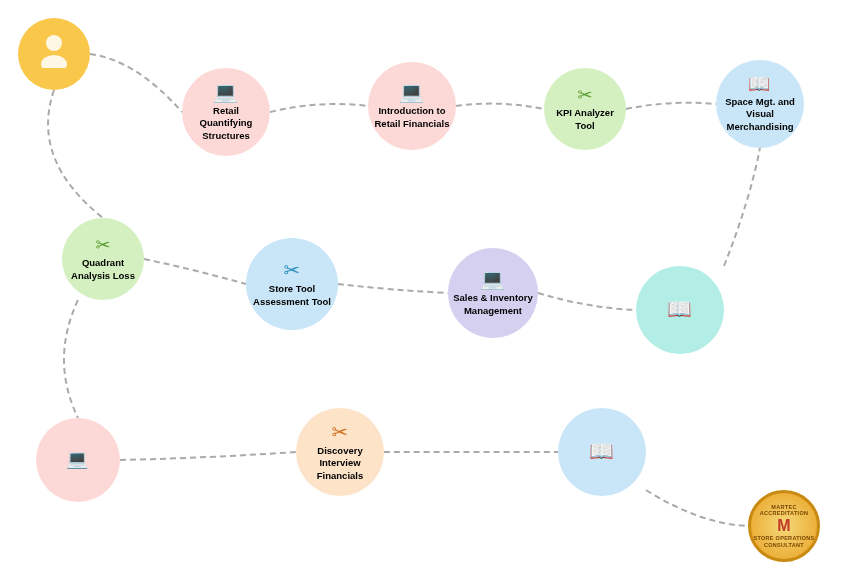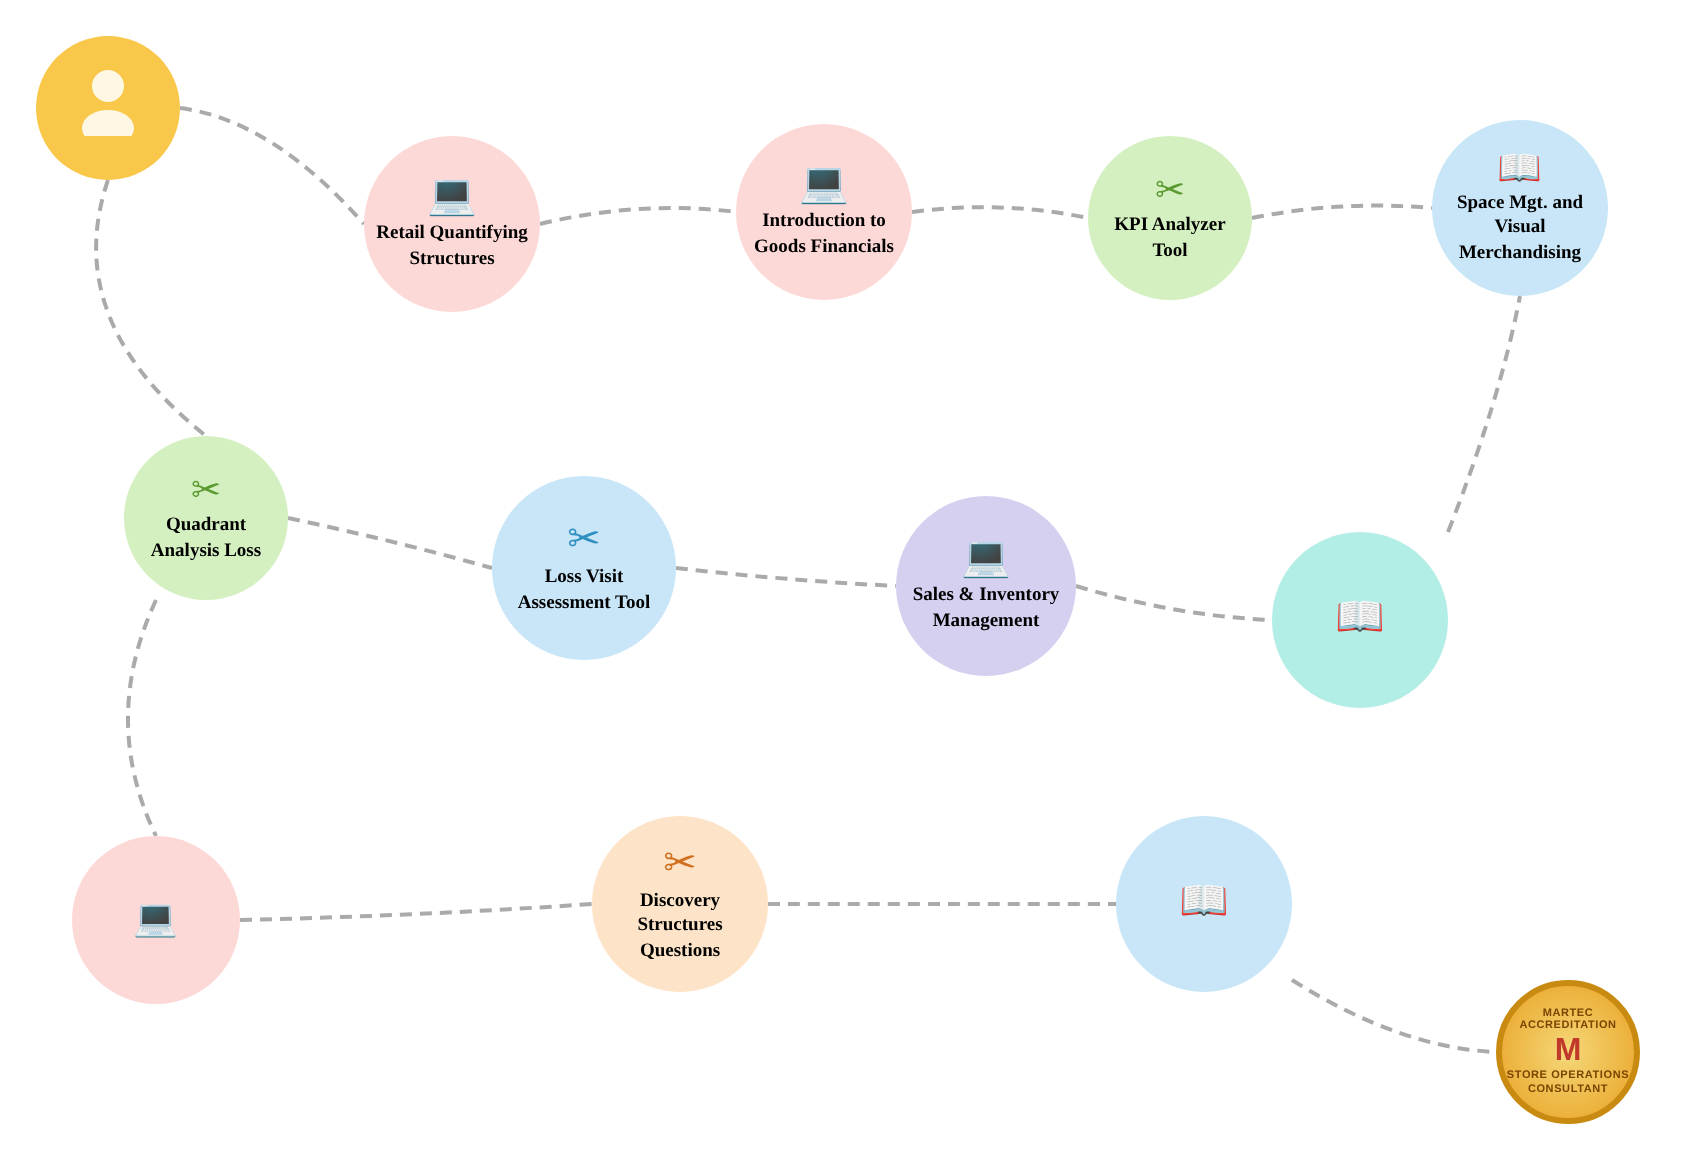--- a/index.html
+++ b/index.html
@@ -33,21 +33,20 @@
     .node-icon {
       font-size: 18px;
       margin-bottom: 3px;
       line-height: 1;
     }
     .node-label {
       font-size: 9.5px;
       font-weight: 600;
       line-height: 1.3;
       padding: 0 4px;
-      font-family: Liberation Serif, serif;
     }
     .pink-light { background: #fcd9d7; }
     .green-light { background: #d4f0c0; }
     .blue-light { background: #c8e6f7; }
     .teal-light { background: #b2eee6; }
     .lavender { background: #d6d0f0; }
     .peach { background: #fde4c8; }
 
     
     #node-person {
@@ -199,59 +198,59 @@
   </div>
 </div>
 
 <div class="node pink-light" id="node-retail-org">
   <div class="node-icon" style="color:#e06050; font-size:20px;">💻</div>
   <div class="node-label">Retail Quantifying Structures</div>
 </div>
 
 <div class="node pink-light" id="node-intro-retail">
   <div class="node-icon" style="color:#e06050; font-size:20px;">💻</div>
-  <div class="node-label">Introduction to Goods Financials</div>
+  <div class="node-label">Introduction to Retail Financials</div>
 </div>
 
 <div class="node green-light" id="node-kpi">
   <div class="node-icon" style="color:#5a9a30; font-size:18px;">✂</div>
   <div class="node-label">KPI Analyzer Tool</div>
 </div>
 
 <div class="node blue-light" id="node-space">
   <div class="node-icon" style="color:#3090c0; font-size:18px;">📖</div>
   <div class="node-label">Space Mgt. and Visual Merchandising</div>
 </div>
 
 <div class="node green-light" id="node-quadrant">
   <div class="node-icon" style="color:#5a9a30; font-size:18px;">✂</div>
   <div class="node-label">Quadrant Analysis Loss</div>
 </div>
 
 <div class="node blue-light" id="node-store-visit">
   <div class="node-icon" style="color:#3090c0; font-size:20px;">✂</div>
-  <div class="node-label">Loss Visit Assessment Tool</div>
+  <div class="node-label">Store Tool Assessment Tool</div>
 </div>
 
 <div class="node lavender" id="node-sales-inv">
   <div class="node-icon" style="color:#6060c0; font-size:20px;">💻</div>
   <div class="node-label">Sales &amp; Inventory Management</div>
 </div>
 
 <div class="node teal-light" id="node-security">
   <div class="node-icon" style="color:#20a090; font-size:20px;">📖</div>
 </div>
 
 <div class="node pink-light" id="node-quantifying">
   <div class="node-icon" style="color:#e06050; font-size:18px;">💻</div>
 </div>
 
 <div class="node peach" id="node-discovery">
   <div class="node-icon" style="color:#d07020; font-size:20px;">✂</div>
-  <div class="node-label">Discovery Structures Questions</div>
+  <div class="node-label">Discovery Interview Financials</div>
 </div>
 
 <div class="node blue-light" id="node-retailer">
   <div class="node-icon" style="color:#3090c0; font-size:20px;">📖</div>
 </div>
 
 <div class="node" id="node-badge">
   <div class="badge-inner">
     <div class="badge-text">MARTEC ACCREDITATION</div>
     <div class="badge-logo">M</div>

